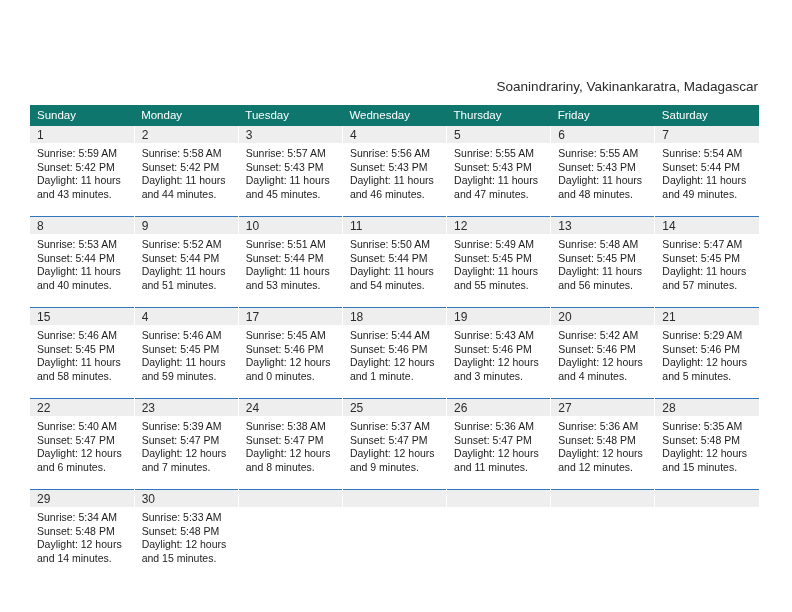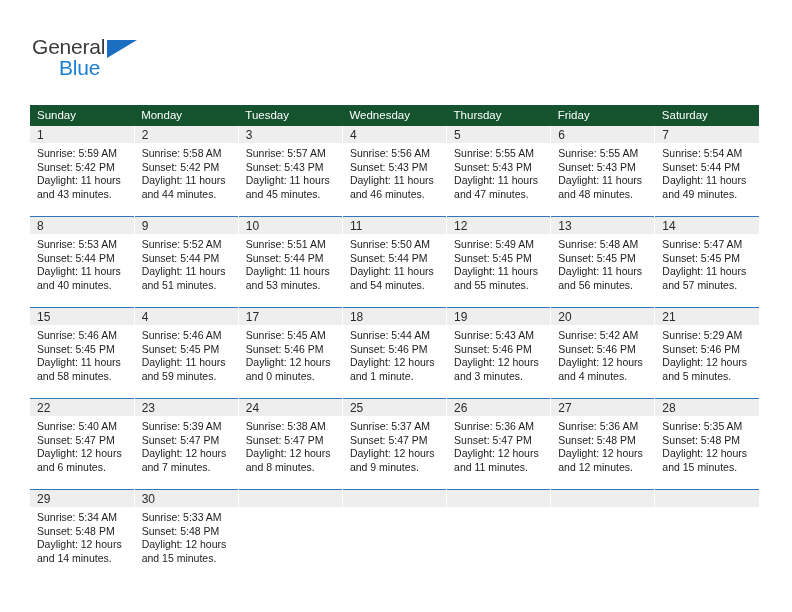--- a/index.html
+++ b/index.html
@@ -93,21 +93,21 @@
     width: 729px;
   }
   .cal-table {
     border-collapse: collapse;
     table-layout: fixed;
     width: 729px;
   }
   .cal-table col { width: 104.14px; }
 
   thead th {
-    background: #14532d;
+    background: #0f766e;
     color: #ffffff;
     font-size: 11.5px;
     font-weight: normal;
     text-align: left;
     padding: 4px 0 5px 7px;
     height: 11px;
     border: none;
     box-sizing: border-box;
   }
 
@@ -147,26 +147,22 @@
   }
   .lines div { white-space: nowrap; }
 </style>
 </head>
 <body>
 
 <div class="page">
 
   <div class="header">
 
-    <div class="logo">
-      <span class="logo-general">General</span>
-      <span class="logo-tri"></span>
-      <span class="logo-blue">Blue</span>
-    </div>
-
+
+    <div class="subtitle">Soanindrariny, Vakinankaratra, Madagascar</div>
   </div>
 
   <div class="calendar">
     <table class="cal-table">
       <colgroup>
         <col>
           <col>
           <col>
           <col>
           <col>

